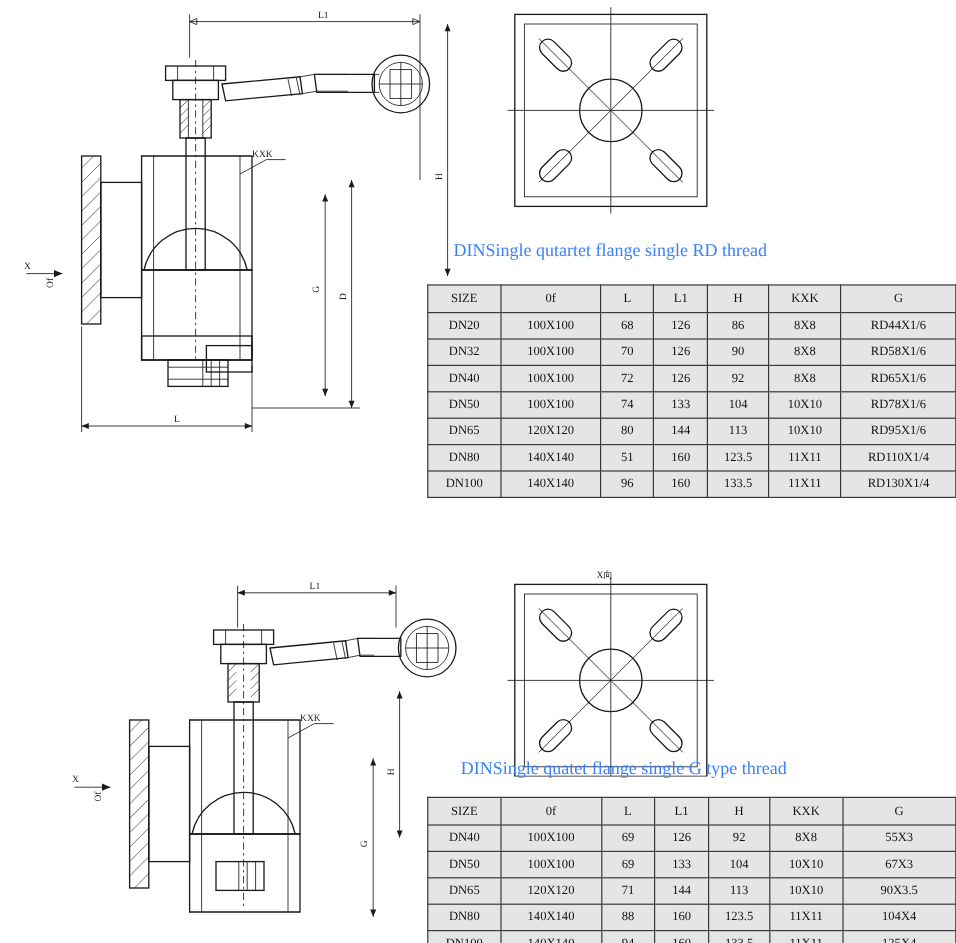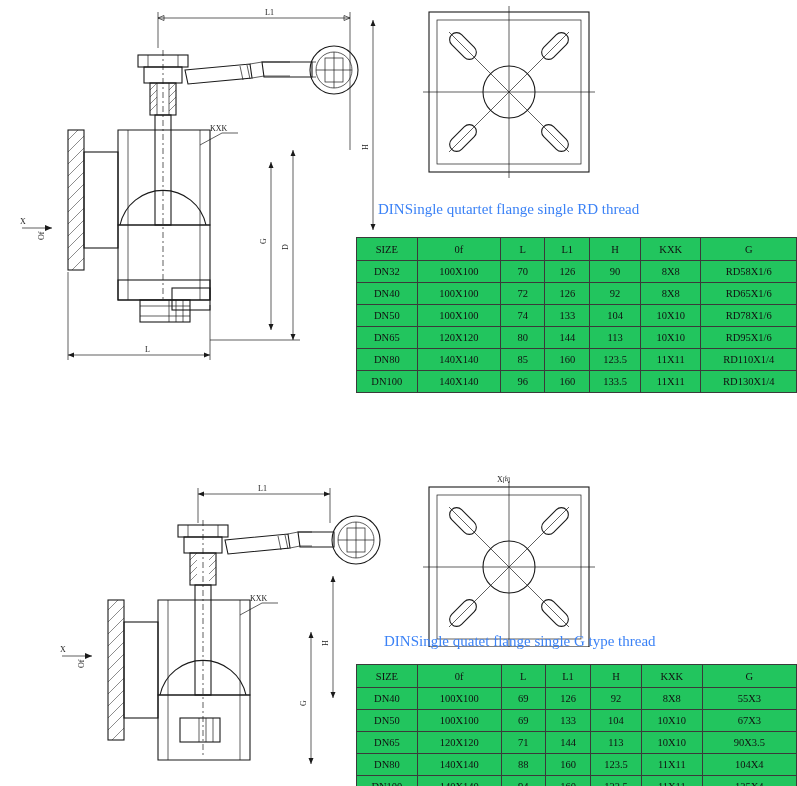--- a/index.html
+++ b/index.html
@@ -20,21 +20,21 @@
   
   .title{
     position:absolute;font-family:"Liberation Serif",serif;
     font-size:15px;color:#3b82f6;white-space:nowrap;
   }
   .title .din{font-size:15px;}
 
   
   table.spec{
     border-collapse:collapse;font-family:"Liberation Serif",serif;
-    font-size:10.5px;color:#111;background:#22c55e;
+    font-size:10.5px;color:#111;background:#e5e5e5;
   }
   table.spec td,table.spec th{
     border:1px solid #3a3a3a;text-align:center;font-weight:normal;
     padding:0;height:21px;
   }
   table.spec th{height:22px;}
   .c-size{width:62px;}
   .c-of{width:86px;}
   .c-l{width:46px;}
   .c-l1{width:46px;}
@@ -223,20 +223,29 @@
         <th class="c-of">0f</th>
         <th class="c-l">L</th>
         <th class="c-l1">L1</th>
         <th class="c-h">H</th>
         <th class="c-kxk">KXK</th>
         <th class="c-g">G</th>
       </tr>
     </thead>
     <tbody>
       <tr>
+        <td>DN20</td>
+        <td>100X100</td>
+        <td>68</td>
+        <td>126</td>
+        <td>86</td>
+        <td>8X8</td>
+        <td>RD44X1/6</td>
+      </tr>
+      <tr>
         <td>DN32</td>
         <td>100X100</td>
         <td>70</td>
         <td>126</td>
         <td>90</td>
         <td>8X8</td>
         <td>RD58X1/6</td>
       </tr>
       <tr>
         <td>DN40</td>
@@ -261,21 +270,21 @@
         <td>120X120</td>
         <td>80</td>
         <td>144</td>
         <td>113</td>
         <td>10X10</td>
         <td>RD95X1/6</td>
       </tr>
       <tr>
         <td>DN80</td>
         <td>140X140</td>
-        <td>85</td>
+        <td>51</td>
         <td>160</td>
         <td>123.5</td>
         <td>11X11</td>
         <td>RD110X1/4</td>
       </tr>
       <tr>
         <td>DN100</td>
         <td>140X140</td>
         <td>96</td>
         <td>160</td>

